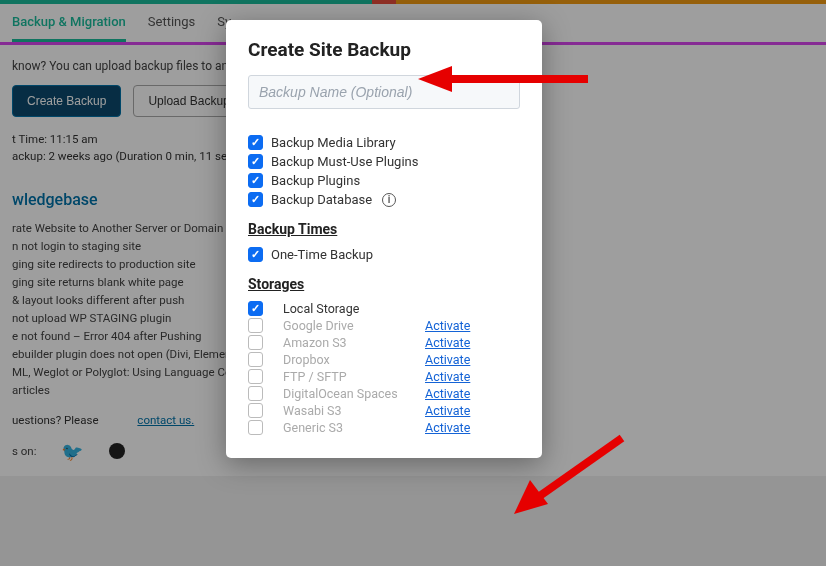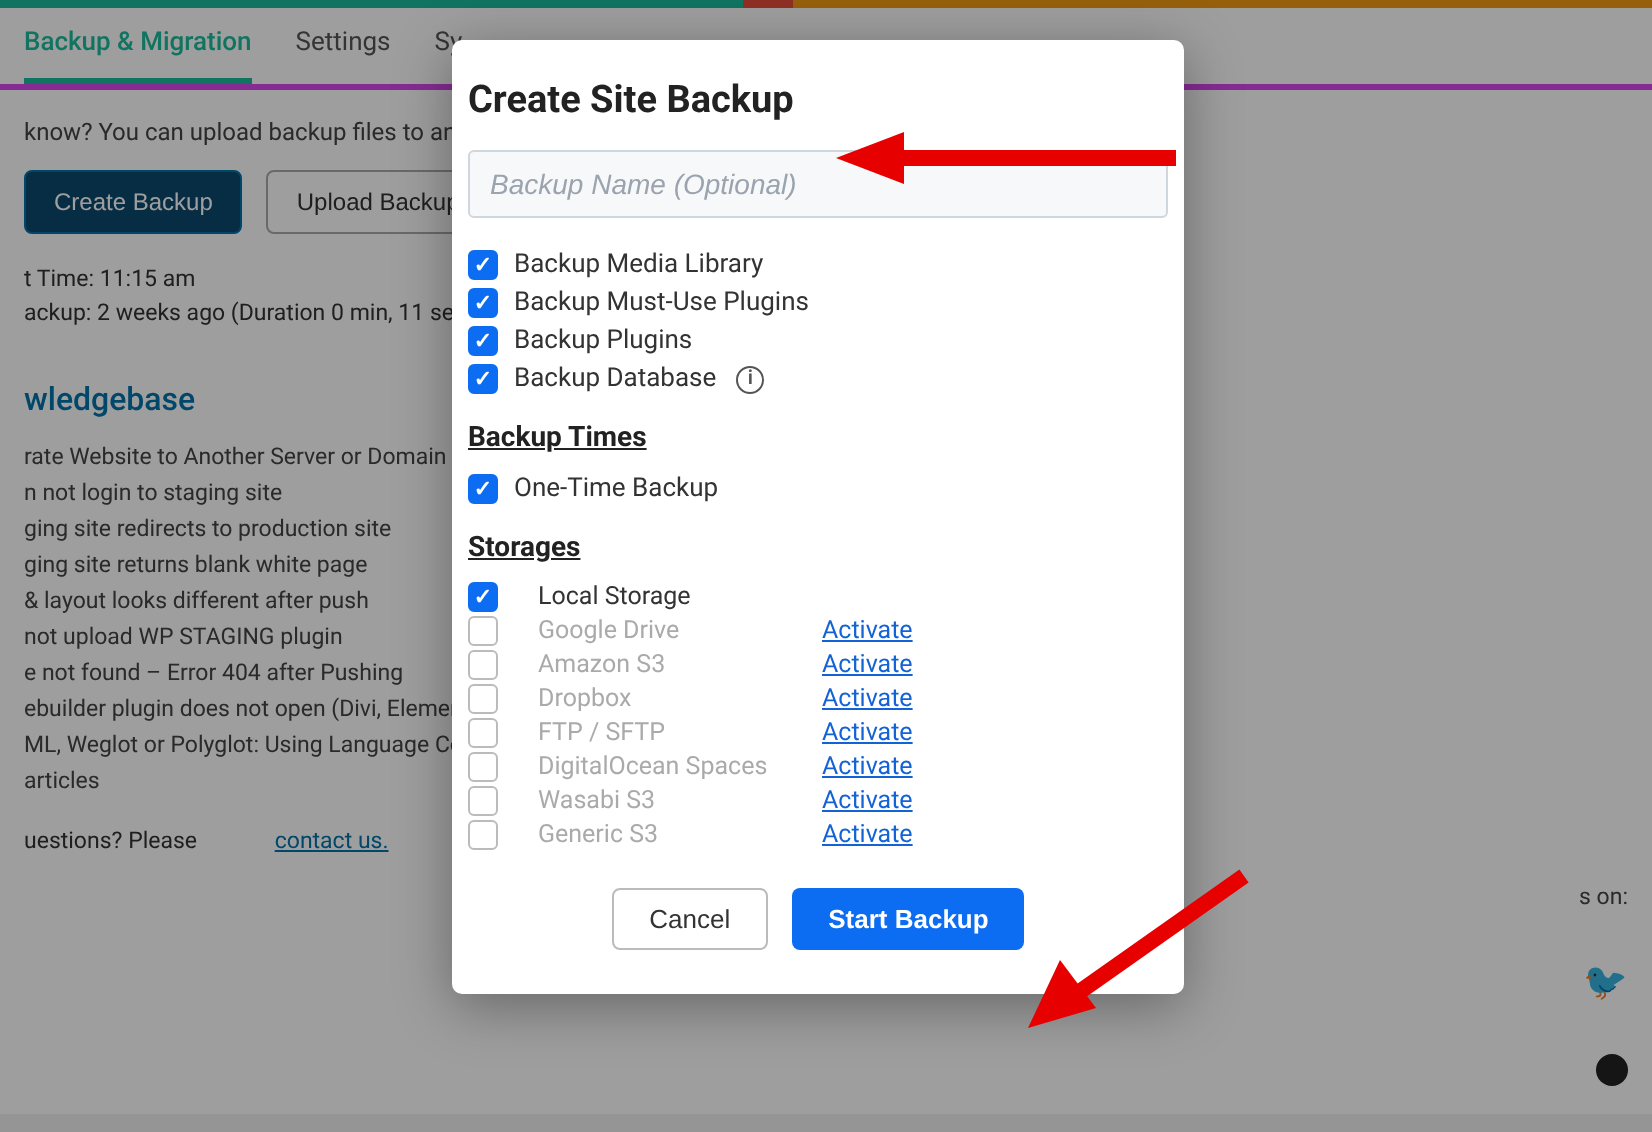--- a/index.html
+++ b/index.html
@@ -46,48 +46,48 @@
     font-size: 12px;
     border-radius: 4px;
     cursor: pointer;
   }
   .btn.primary { background: #0c4a6e; color: #fff; border-color: #0073aa; }
   .status-block { font-size: 11.5px; color:#333; line-height: 1.5; margin-bottom: 24px; }
   .kb-title { color: #0073aa; font-size: 16px; font-weight: 500; padding: 0 0 10px 0; }
   .kb-list li { list-style: none; font-size: 11.5px; color: #444; padding: 2px 0; }
   .kb-q { font-size: 11.5px; margin-top: 14px; }
   .kb-q a { color: #0073aa; text-decoration: underline; margin-left: 36px; }
-  .kb-social { display:flex; gap:25px; margin-top:14px; font-size:11.5px; align-items:flex-end; color:#444;flex-direction:column;}
+  .kb-social { display:flex; gap:25px; margin-top:14px; font-size:11.5px; align-items:center; color:#444;}
   .twitter-icon { color:#1DA1F2; font-size:18px; }
   .github-icon { display:inline-block; width:16px; height:16px; background:#222; border-radius:50%; }
 
   
   .overlay {
     position: absolute; inset: 0;
     background: rgba(0,0,0,0.38);
   }
   .modal {
     position: absolute;
     top: 20px; left: 226px;
-    width: 366px;
+    width: 316px;
     background: #fff;
     border-radius: 5px;
     box-shadow: 0 6px 28px rgba(0,0,0,0.35);
-    padding: 18px 8px 22px;
+    padding: 18px 22px 22px;
   }
   .modal h2 { font-size: 19px; font-weight: 700; color: #222; margin-bottom: 14px; }
   .modal input[type=text] {
     width: 100%;
     border: 1px solid #d0d6dd;
     background: #f6f8fa;
     padding: 8px 10px;
     font-size: 14px;
     border-radius: 3px;
     color: #555;
-    margin-bottom: 14px;
+    margin-bottom: 24px;
   }
   .modal input[type=text]::placeholder { color:#9aa3ae; font-style: italic; }
   .chk-row {
     display: flex; align-items: center; gap: 8px;
     font-size: 13px; color: #333; padding: 2px 0;
   }
   .chk {
     width: 15px; height: 15px;
     border: 1.5px solid #0c6cf2;
     border-radius: 3px;
@@ -252,24 +252,20 @@
     <span class="chk disabled"></span>
     <span class="storage-label">Wasabi S3</span>
     <a class="activate">Activate</a>
   </div>
   <div class="storage-row">
     <span class="chk disabled"></span>
     <span class="storage-label">Generic S3</span>
     <a class="activate">Activate</a>
   </div>
 
-  <div class="modal-actions">
-    <button class="btn-cancel">Cancel</button>
-    <button class="btn-start">Start Backup</button>
-  </div>
 </div>
 
 <div class="arrow" style="top:64px; left:418px;">
   <svg width="175" height="30" viewBox="0 0 175 30">
     <line x1="170" y1="15" x2="30" y2="15" stroke="#e60000" stroke-width="8"></line>
     <polygon points="0,15 34,2 34,28" fill="#e60000"></polygon>
   </svg>
 </div>
 
 <div class="arrow" style="top:430px; left:500px;">

